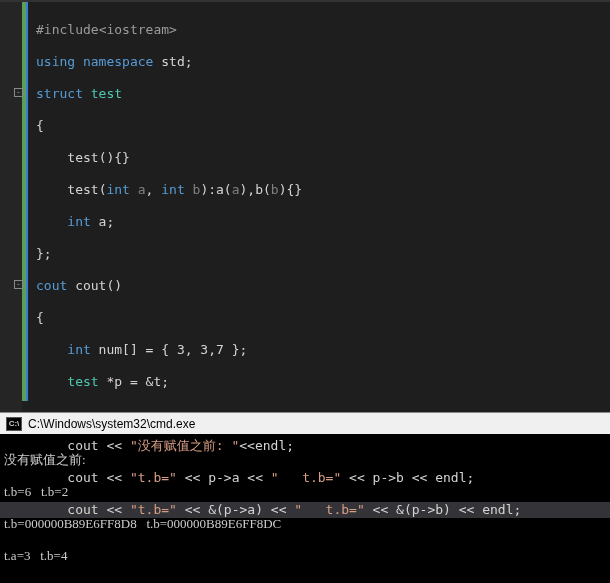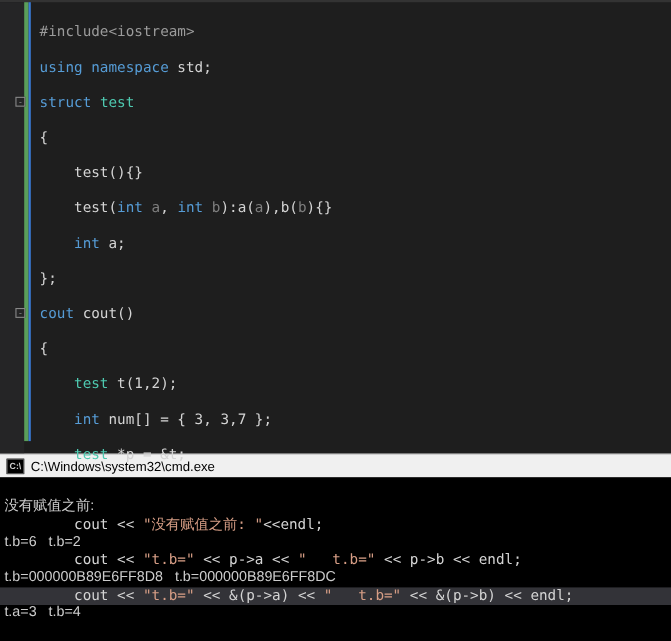--- a/index.html
+++ b/index.html
@@ -12,41 +12,40 @@
 .code-lines div { height: 16px; position: relative; }
 .fold { position: absolute; left: -22px; top: 2px; width: 9px; height: 9px; border: 1px solid #888; background: #252526; display: flex; align-items: center; justify-content: center; font-size: 8px; color: #888; line-height: 1; }
 .highlighted { background: #333338; display: block; margin-left: -36px; padding-left: 36px; width: 610px; }
 .kw { color: #569cd6; }
 .cls { color: #4ec9b0; }
 .str { color: #d69d85; }
 .param { color: #7f7f7f; }
 .inc { color: #9b9b9b; }
 .console-title { background: #f0f0f0; color: #000; height: 22px; display: flex; align-items: center; padding: 0 6px; font-family: "Segoe UI", sans-serif; font-size: 12px; border-top: 1px solid #888; }
 .console-icon { width: 16px; height: 14px; background: #000; margin-right: 6px; display: inline-flex; align-items: center; justify-content: center; color: #ccc; font-size: 8px; font-weight: bold; border: 1px solid #555; }
-.console { background: #000; color: #ccc; font-family: Liberation Sans, sans-serif; font-size: 13px; padding: 2px 4px; height: 149px; line-height: 16px; white-space: pre; }
+.console { background: #000; color: #ccc; font-family: Liberation Serif, serif; font-size: 13px; padding: 2px 4px; height: 149px; line-height: 16px; white-space: pre; }
 </style>
 </head>
 <body>
 
 <div class="editor">
   <div class="margin"></div>
   <div class="green-bar"></div>
   <div class="blue-bar"></div>
   <div class="code-lines">
 <div><span class="inc">#include</span><span class="inc">&lt;iostream&gt;</span></div>
 <div><span class="kw">using</span> <span class="kw">namespace</span><span> std;</span></div>
 <div><span class="fold">-</span><span class="kw">struct</span> <span class="cls">test</span></div>
 <div>{</div>
 <div>    <span>test</span><span>(){}</span></div>
 <div>    <span>test</span><span>(</span><span class="kw">int</span><span class="param"> a</span><span>, </span><span class="kw">int</span><span class="param"> b</span><span>):a(</span><span class="param">a</span><span>),b(</span><span class="param">b</span><span>){}</span></div>
 <div>    <span class="kw">int</span><span> a;</span></div>
 <div>};</div>
 <div><span class="fold">-</span><span class="kw">cout</span><span> cout()</span></div>
 <div>{</div>
-<div>    <span class="cls">test</span><span> t(1,2);</span></div>
 <div>    <span class="kw">int</span><span> num[] = { 3, 3,7 };</span></div>
 <div>    <span class="cls">test</span><span> *p = &amp;t;</span></div>
 <div></div>
 <div>    <span>cout &lt;&lt; </span><span class="str">"没有赋值之前: "</span><span>&lt;&lt;endl;</span></div>
 <div>    <span>cout &lt;&lt; </span><span class="str">"t.b="</span><span> &lt;&lt; p-&gt;a &lt;&lt; </span><span class="str">"   t.b="</span><span> &lt;&lt; p-&gt;b &lt;&lt; endl;</span></div>
 <div><span class="highlighted">    <span>cout &lt;&lt; </span><span class="str">"t.b="</span><span> &lt;&lt; &amp;(p-&gt;a) &lt;&lt; </span><span class="str">"   t.b="</span><span> &lt;&lt; &amp;(p-&gt;b) &lt;&lt; endl;</span></span></div>
 
 
 
 

